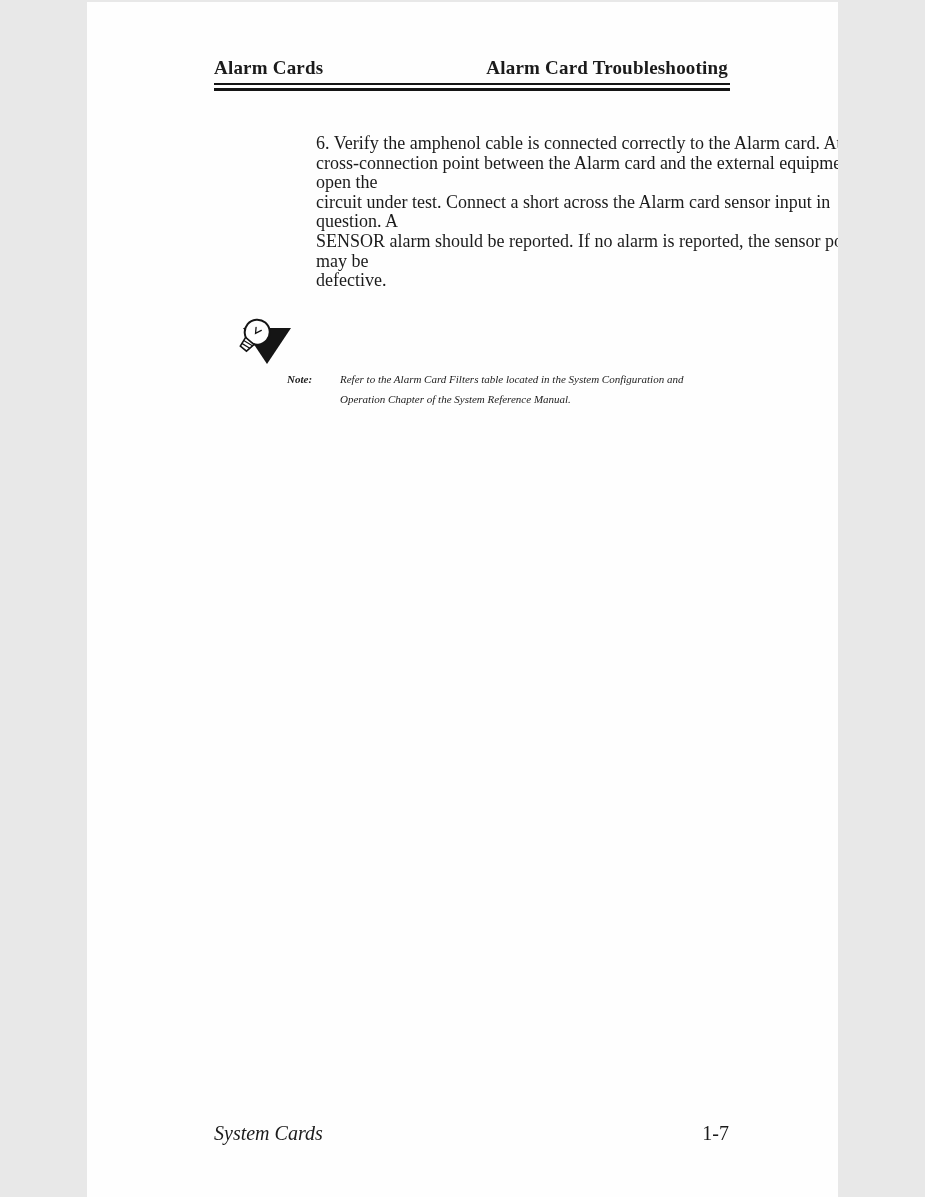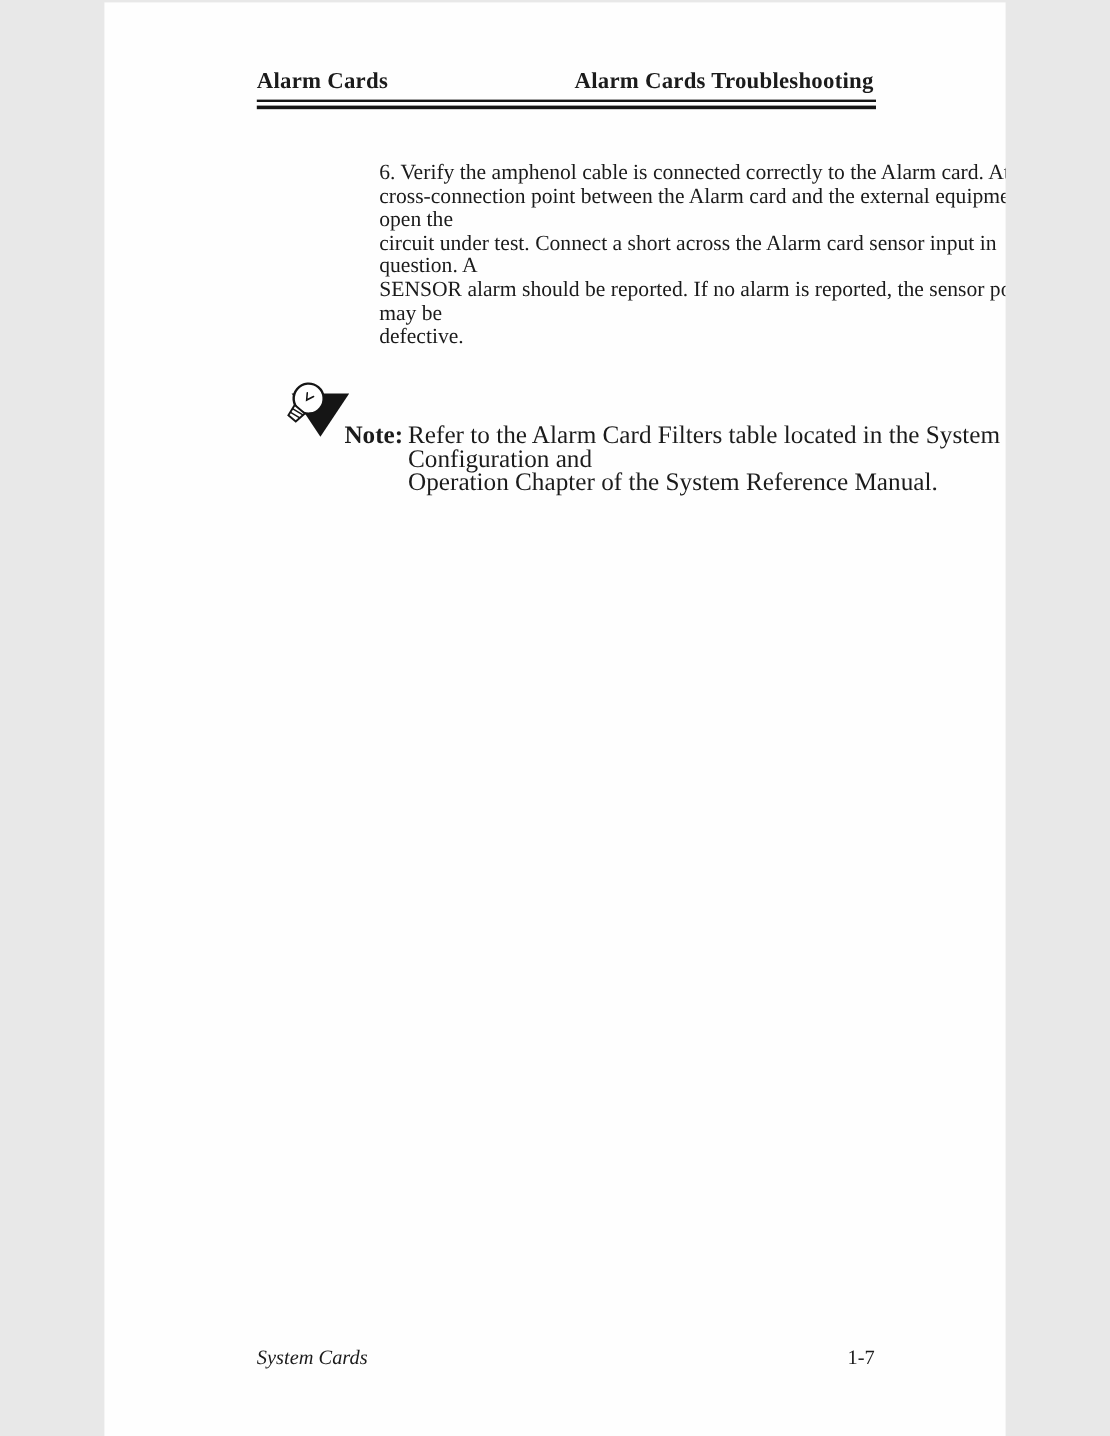--- a/index.html
+++ b/index.html
@@ -51,55 +51,56 @@
   .note-icon-wrap {
     position: absolute;
     left: 146px;
     top: 315px;
     width: 62px;
     height: 52px;
   }
   .note-row {
     position: absolute;
     left: 200px;
-    top: 351px;
+    top: 368px;
     display: flex;
-    font-size: 21px;
+    font-style: italic;
+    font-size: 11px;
     line-height: 19.6px;
   }
   .note-label {
     font-weight: bold;
     width: 53px;
     flex: 0 0 53px;
   }
   .note-text {
     width: 528px;
     white-space: pre-line;
   }
   .footer {
     position: absolute;
     left: 127px;
     right: 109px;
     top: 1120px;
     display: flex;
     justify-content: space-between;
     align-items: flex-end;
-    font-size: 17px;
+    font-size: 20px;
   }
   .footer-left { font-style: italic; }
   .footer-right { font-style: normal; }
 </style>
 </head>
 <body>
 
 <div class="page">
 
   <div class="header">
     <span>Alarm Cards</span>
-    <span>Alarm Cards Troubleshooting</span>
+    <span>Alarm Card Troubleshooting</span>
   </div>
 
   <div class="header-rule"></div>
 
   <div class="body-paragraph p-step6">6. Verify the amphenol cable is connected correctly to the Alarm card. At a
 cross-connection point between the Alarm card and the external equipment, open the
 circuit under test. Connect a short across the Alarm card sensor input in question. A
 SENSOR alarm should be reported. If no alarm is reported, the sensor port may be
 defective.</div>
 

